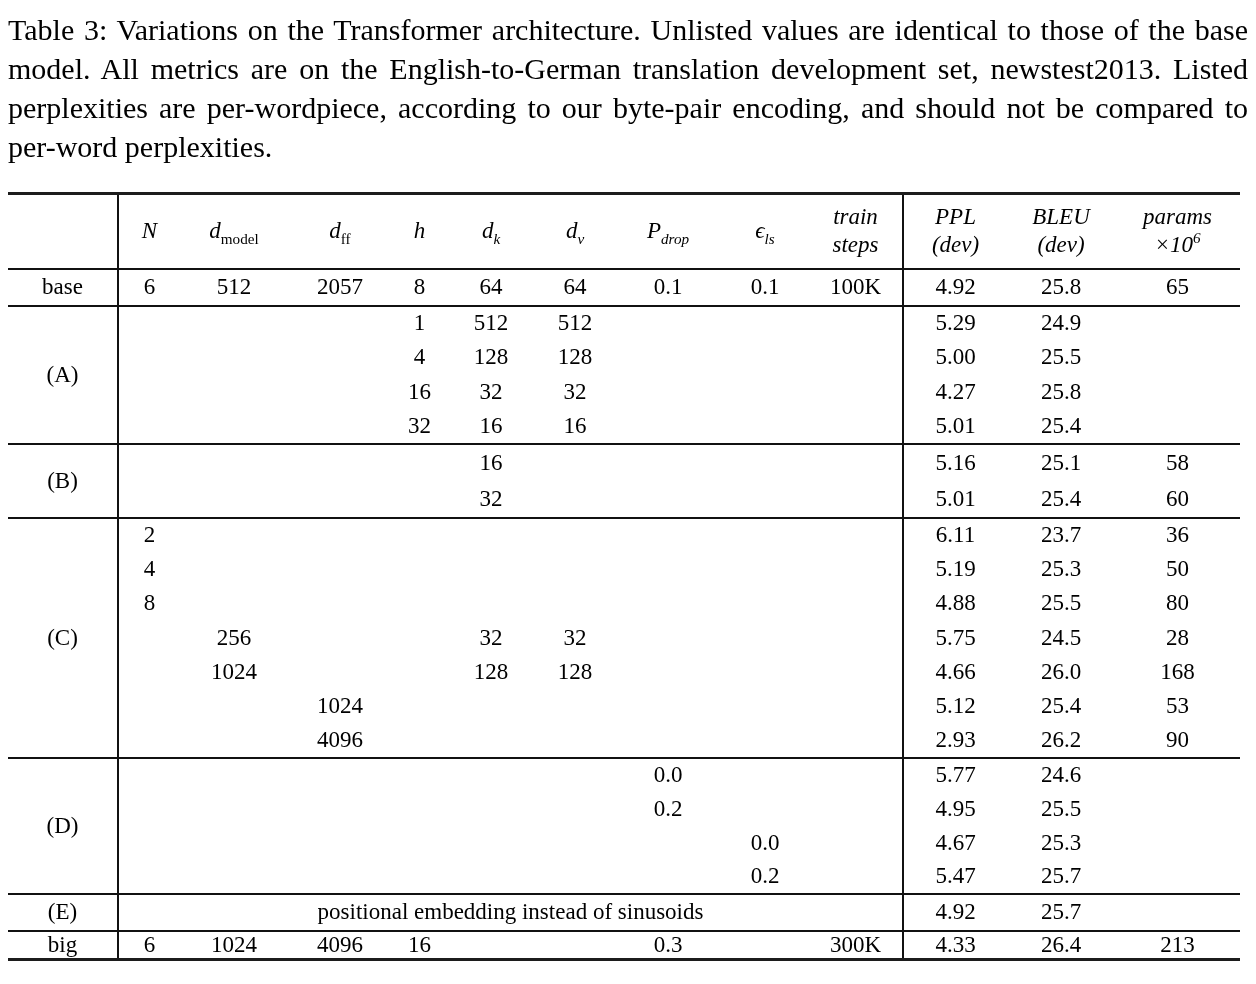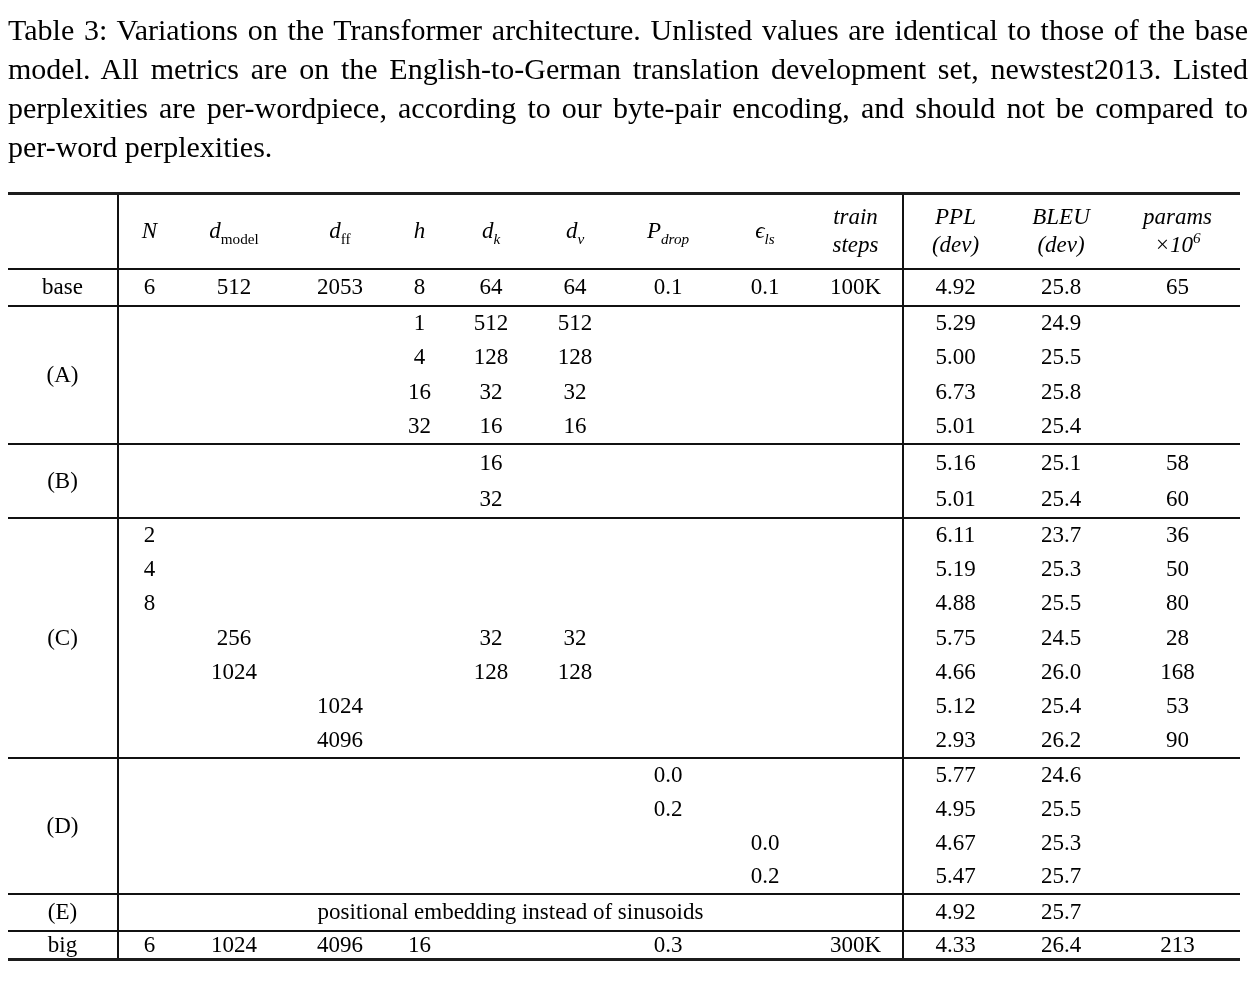--- a/index.html
+++ b/index.html
@@ -114,21 +114,21 @@
             <div><span>×10</span><sup>6</sup></div>
           </div>
       </th>
     </tr>
   </thead>
   <tbody>
       <tr data-sec="base" class="sec-first">
         <th rowspan="1" class="rowlabel">base</th>
         <td>6</td>
         <td>512</td>
-        <td>2053</td>
+        <td>2057</td>
         <td>8</td>
         <td>64</td>
         <td>64</td>
         <td>0.1</td>
         <td>0.1</td>
         <td>100K</td>
         <td class="ppl-col">4.92</td>
         <td>25.8</td>
         <td>65</td>
       </tr>
@@ -164,21 +164,21 @@
       <tr data-sec="A">
         <td></td>
         <td></td>
         <td></td>
         <td>16</td>
         <td>32</td>
         <td>32</td>
         <td></td>
         <td></td>
         <td></td>
-        <td class="ppl-col">6.73</td>
+        <td class="ppl-col">4.27</td>
         <td>25.8</td>
         <td></td>
       </tr>
       <tr data-sec="A">
         <td></td>
         <td></td>
         <td></td>
         <td>32</td>
         <td>16</td>
         <td>16</td>

